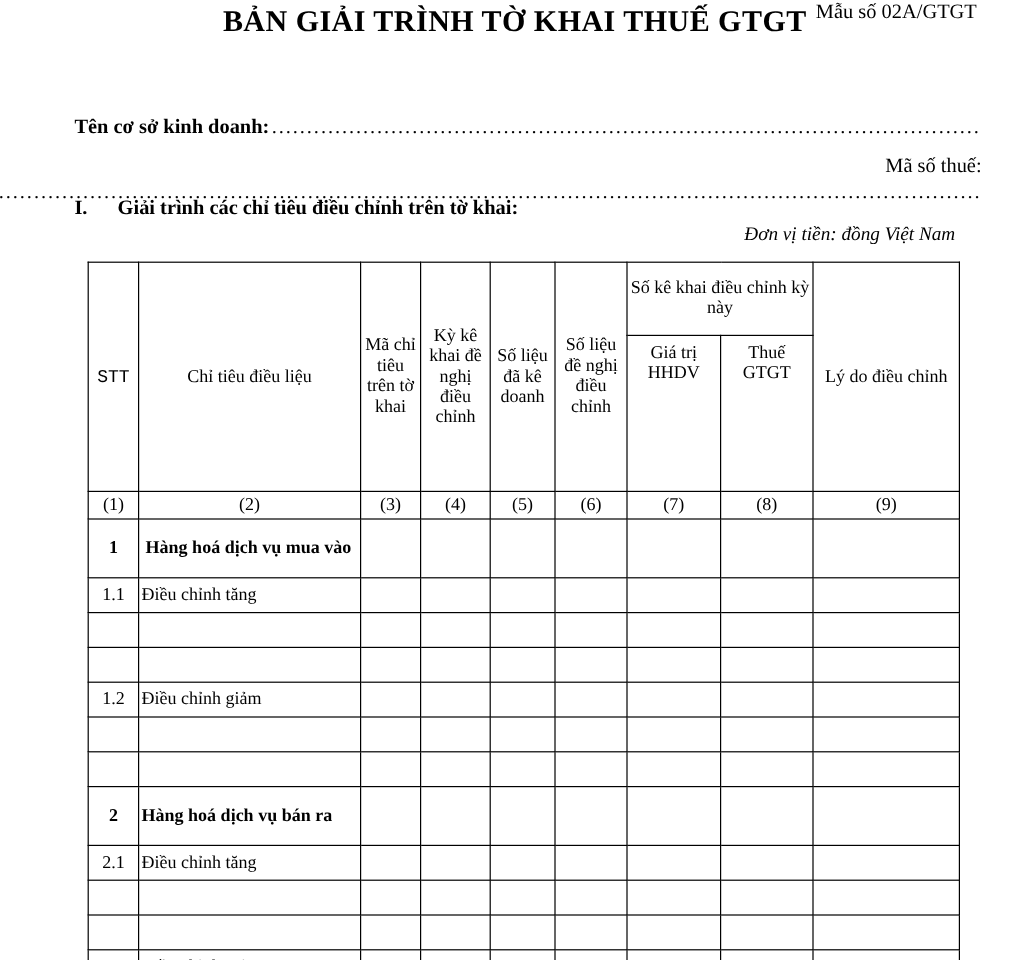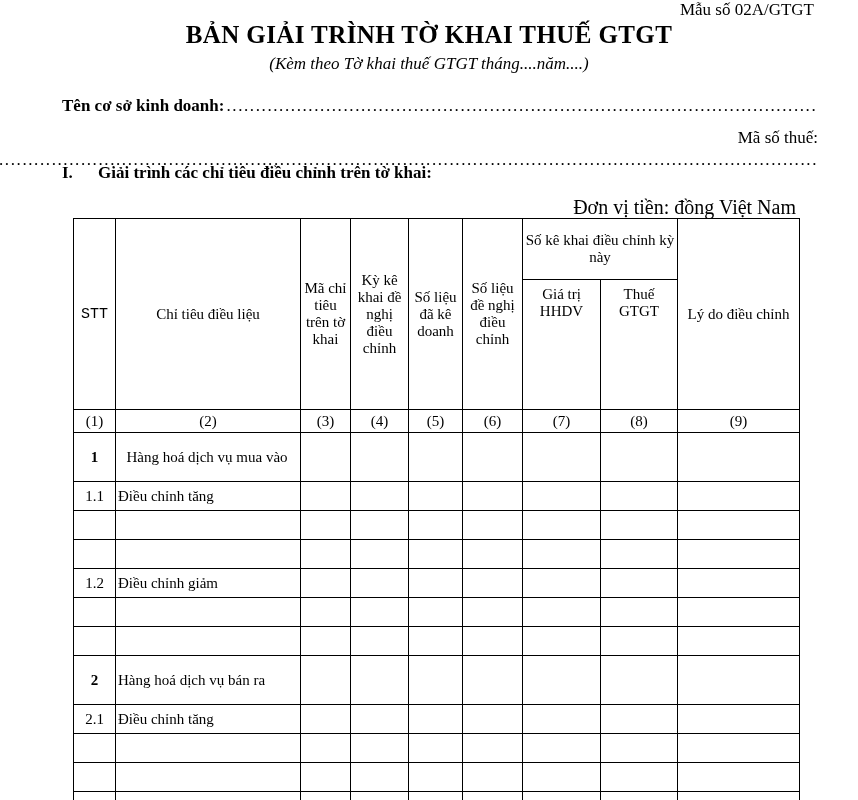--- a/index.html
+++ b/index.html
@@ -30,21 +30,21 @@
     top: 0px;
     right: 44px;
     font-size: 17px;
     line-height: 20px;
     white-space: nowrap;
   }
 
   
   .title-block {
     position: absolute;
-    top: 20px;
+    top: 4px;
     left: 0;
     width: 858px;
     text-align: center;
   }
   .doc-title {
     font-size: 25px;
     font-weight: bold;
     letter-spacing: 0.4px;
     line-height: 30px;
     white-space: nowrap;
@@ -96,23 +96,24 @@
     white-space: nowrap;
   }
   .section-heading .num {
     display: inline-block;
     width: 36px;
   }
 
   
   .currency-unit {
     position: absolute;
-    top: 197px;
+    top: 186px;
     right: 62px;
-    font-size: 20px;
+    font-size: 16px;
+    font-style: italic;
     line-height: 20px;
     white-space: nowrap;
   }
 
   
   .tbl-wrap {
     position: absolute;
     top: 218px;
     left: 73px;
     width: 726px;
@@ -161,39 +162,38 @@
     text-align: center;
     font-size: 16px;
     line-height: 19px;
   }
   .r-stt.b { font-weight: bold; }
   .r-name {
     font-size: 16px;
     line-height: 20px;
     padding-left: 6px;
   }
-  .r-name.b { font-weight: normal; }
+  .r-name.b { font-weight: bold; }
   .r-name.c { text-align: center; padding-left: 0; }
 
   .row-section td { height: 46px; }
   .row-item td { height: 26px; }
   .row-blank td { height: 26px; }
 
   .cell-empty { }
 </style>
 </head>
 <body>
 
 <div class="page">
 
   <div class="form-code">Mẫu số 02A/GTGT</div>
 
   <div class="title-block">
     <div class="doc-title">BẢN GIẢI TRÌNH TỜ KHAI THUẾ GTGT</div>
-    <div class="doc-subtitle">(Kèm theo Tờ khai thuế GTGT tháng....năm....)</div>
   </div>
 
   <div class="field-row r1">
     <span class="field-label bold">Tên cơ sở kinh  doanh:</span>
     <span class="dotfill">.........................................................................................................................................................</span>
   </div>
 
   <div class="field-row r2">
     <span class="field-label">Mã số thuế:</span>
     <span class="dotfill">.........................................................................................................................................................</span>

